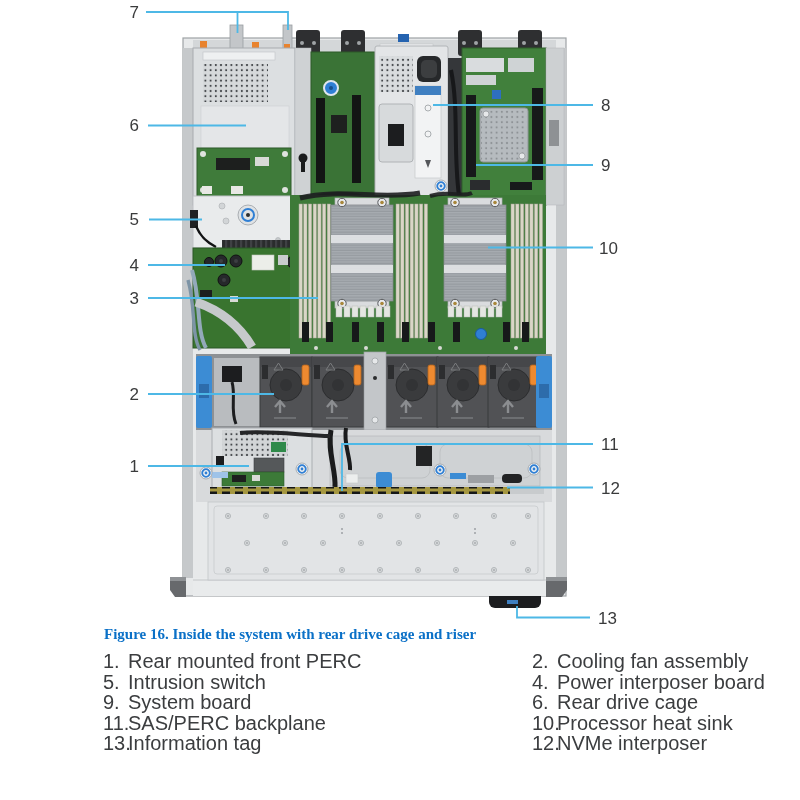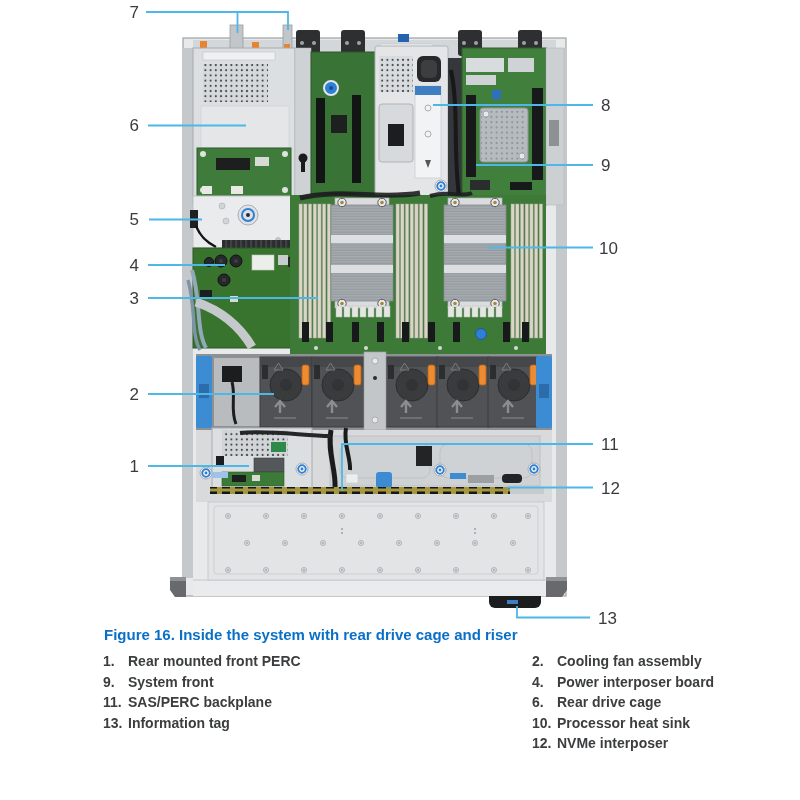--- a/index.html
+++ b/index.html
@@ -6,22 +6,22 @@
     --caption-blue:#0a70c7;
     --leader:#4db8e6;
     --text-dark:#3b3d3f;
     --bg:#ffffff;
   }
   html,body{margin:0;padding:0;background:var(--bg);}
   .page{position:relative;width:800px;height:800px;background:var(--bg);overflow:hidden;
         font-family:"Liberation Sans", sans-serif;}
   .diagram-wrap{position:absolute;left:0;top:0;width:800px;height:626px;}
   .caption{position:absolute;left:104px;top:626px;width:560px;
-           font-size:15px;font-weight:bold;color:var(--caption-blue);}
-  .legend-col{position:absolute;top:651px;font-size:14px;color:var(--text-dark);font-weight:bold;}
+           font-size:15px;font-weight:bold;color:var(--caption-blue);font-family:Liberation Serif, serif;}
+  .legend-col{position:absolute;top:651px;font-size:20px;color:var(--text-dark);}
   .legend-col.left{left:103px;width:400px;}
   .legend-col.right{left:532px;width:280px;}
   .legend-row{height:20.5px;line-height:20.5px;white-space:nowrap;}
   .legend-num{display:inline-block;width:25px;}
   svg text.callout{font-family:"Liberation Sans",sans-serif;font-size:17px;fill:#3a3b3c;}
 </style>
 </head>
 <body>
 
 <div class="page">
@@ -452,21 +452,22 @@
       <text class="callout" x="601" y="494">12</text>
       <text class="callout" x="598" y="624">13</text>
     </g>
   </svg>
   </div>
 
   <div class="caption">Figure 16. Inside the system with rear drive cage and riser</div>
 
   <div class="legend-col left">
     <div class="legend-row"><span class="legend-num">1.</span><span>Rear mounted front PERC</span></div>
-    <div class="legend-row"><span class="legend-num">9.</span><span>System front</span></div>
+    <div class="legend-row"><span class="legend-num">5.</span><span>Intrusion switch</span></div>
+    <div class="legend-row"><span class="legend-num">9.</span><span>System board</span></div>
     <div class="legend-row"><span class="legend-num">11.</span><span>SAS/PERC backplane</span></div>
     <div class="legend-row"><span class="legend-num">13.</span><span>Information tag</span></div>
   </div>
   <div class="legend-col right">
     <div class="legend-row"><span class="legend-num">2.</span><span>Cooling fan assembly</span></div>
     <div class="legend-row"><span class="legend-num">4.</span><span>Power interposer board</span></div>
     <div class="legend-row"><span class="legend-num">6.</span><span>Rear drive cage</span></div>
     <div class="legend-row"><span class="legend-num">10.</span><span>Processor heat sink</span></div>
     <div class="legend-row"><span class="legend-num">12.</span><span>NVMe interposer</span></div>
   </div>

